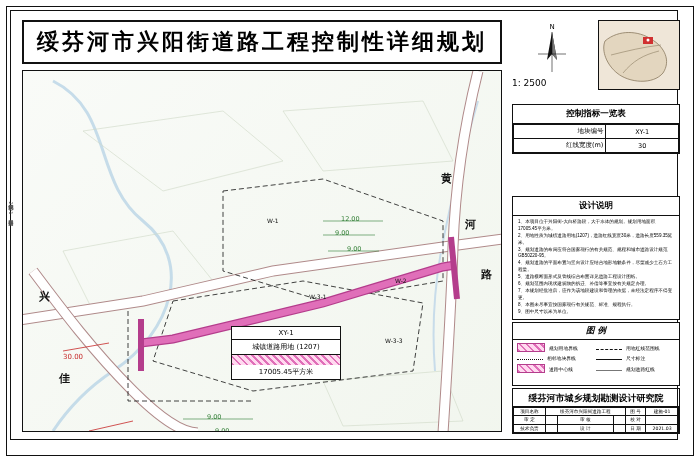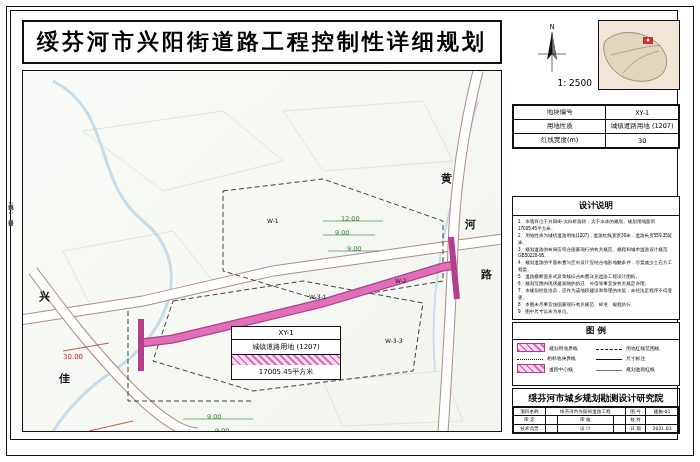--- a/index.html
+++ b/index.html
@@ -24,38 +24,38 @@
   
   .callout{position:absolute;left:208px;top:255px;width:108px;border:1px solid #111;background:#fff;font-family:"DejaVu Sans",sans-serif;}
   .callout div{font-size:7px;text-align:center;padding:2px 0;}
   .callout .c1{border-bottom:1px solid #111;}
   .callout .c2{border-bottom:1px solid #111;}
   .callout .c3{background:repeating-linear-gradient(45deg,#e06fb9 0 2px,#ffd9ef 2px 5px);height:10px;padding:0;}
 
   
   .navbox{position:absolute;left:512px;top:20px;width:80px;height:72px;}
   .compass{position:relative;width:100%;height:56px;}
-  .scaletxt{position:absolute;left:512px;top:78px;width:80px;text-align:right;font-size:9px;font-family:"DejaVu Sans",sans-serif;}
+  .scaletxt{position:absolute;left:512px;top:78px;width:80px;text-align:left;font-size:9px;font-family:"DejaVu Sans",sans-serif;}
   .locbox{position:absolute;left:598px;top:20px;width:80px;height:68px;border:1px solid #111;background:#efe6d8;overflow:hidden;}
   .loccap{position:absolute;left:598px;top:90px;width:80px;text-align:center;font-size:7.5px;font-family:"DejaVu Sans",sans-serif;margin-top:16px;}
 
   
   .tbl{position:absolute;left:512px;top:104px;width:166px;border:1px solid #111;background:#fff;}
   .tbl .hd{text-align:center;font-size:8.5px;font-weight:bold;padding:3px 0;border-bottom:1px solid #111;font-family:"DejaVu Sans",sans-serif;}
   .tbl table{width:100%;border-collapse:collapse;font-size:6.5px;font-family:"DejaVu Sans",sans-serif;}
   .tbl td{border:1px solid #111;padding:2px 2px;text-align:center;}
-  .tbl td.k{width:56%;}
+  .tbl td.k{width:56%;text-align:right;}
 
   
   .notes{position:absolute;left:512px;top:196px;width:166px;height:122px;border:1px solid #111;background:#fff;}
   .notes .hd{text-align:center;font-size:8.5px;font-weight:bold;padding:3px 0;border-bottom:1px solid #111;font-family:"DejaVu Sans",sans-serif;}
 
   
   .legend{position:absolute;left:512px;top:322px;width:166px;height:62px;border:1px solid #111;background:#fff;}
-  .legend .hd{text-align:center;font-size:8.5px;font-weight:bold;padding:2px 0;border-bottom:1px solid #111;font-family:"DejaVu Sans",sans-serif;}
+  .legend .hd{text-align:center;font-size:8.5px;font-weight:bold;padding:2px 0;border-bottom:1px solid #111;font-family:"DejaVu Sans",sans-serif;font-style:italic;}
   .legend .grid{display:flex;flex-wrap:wrap;padding:3px 4px;}
   .legend .it{width:50%;display:flex;align-items:center;margin-bottom:3px;}
   .legend .sw{width:26px;height:7px;margin-right:4px;flex:none;border:1px solid #555;}
   .legend .tx{font-size:4.8px;font-family:"DejaVu Sans",sans-serif;}
 
   
   .inst{position:absolute;left:512px;top:388px;width:166px;height:18px;border:1px solid #111;display:flex;align-items:center;justify-content:center;font-size:9px;font-weight:bold;font-family:"DejaVu Sans",sans-serif;}
   .sign{position:absolute;left:512px;top:406px;width:166px;height:26px;border:1px solid #111;}
   .sign table{width:100%;height:100%;border-collapse:collapse;font-size:4.6px;font-family:"DejaVu Sans",sans-serif;}
   .sign td{border:1px solid #111;text-align:center;padding:0 1px;}
@@ -172,29 +172,26 @@
       <path d="M6 20 C 20 8, 40 10, 52 18 C 66 26, 72 40, 64 52 C 54 64, 30 62, 18 52 C 8 44, 2 30, 6 20 Z" fill="#e3d6bf" stroke="#8a7a60" stroke-width="0.8"></path>
       <path d="M12 34 C 28 30, 44 26, 62 24" stroke="#9a8b70" stroke-width="0.7" fill="none"></path>
       <path d="M24 52 C 34 40, 44 34, 60 30" stroke="#9a8b70" stroke-width="0.7" fill="none"></path>
       <rect x="44" y="16" width="10" height="7" fill="#d03030"></rect>
       <circle cx="49" cy="19" r="1.5" fill="#fff"></circle>
     </svg>
   </div>
   <div class="loccap">区域位置图</div>
 
   <div class="tbl">
+    <div class="hd">控制指标一览表</div>
     <table>
       <tbody>
           <tr>
         <td class="k">地块编号</td>
         <td>XY-1</td>
-      </tr>
-      <tr>
-        <td class="k">用地性质</td>
-        <td>城镇道路用地 (1207)</td>
       </tr>
       <tr>
         <td class="k">红线宽度(m)</td>
         <td>30</td>
       </tr>
     </tbody>
       </table>
   </div>
 
   <div class="notes">

